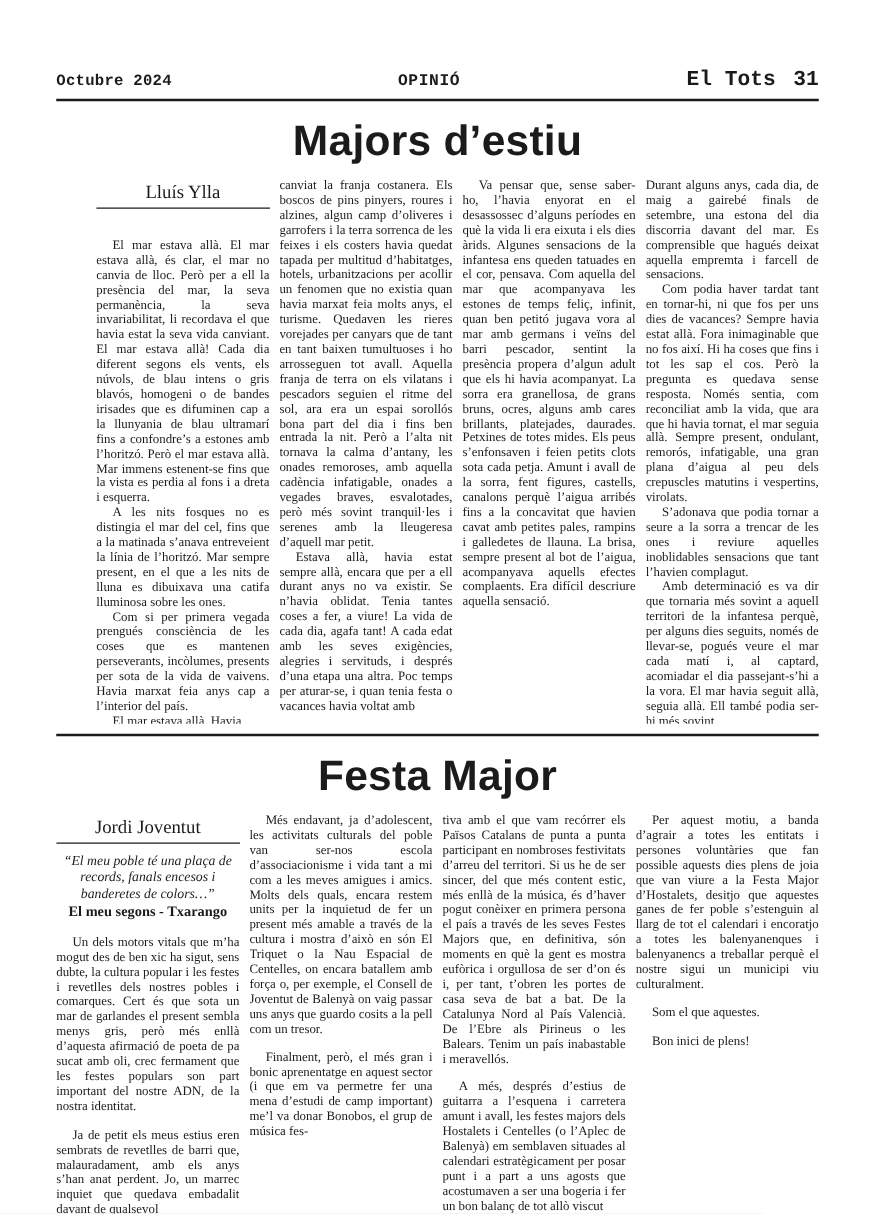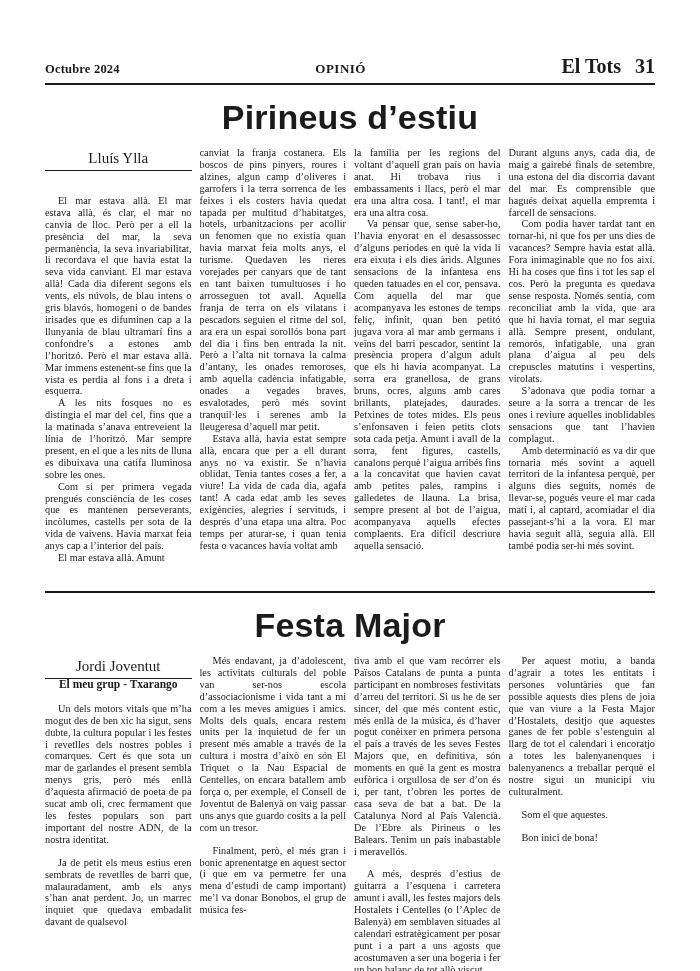--- a/index.html
+++ b/index.html
@@ -6,34 +6,34 @@
   .page{
     width:700px;height:971px;background:#ffffff;color:#1b1b1b;
     position:relative;margin:0 auto;overflow:hidden;
     font-family:"Liberation Serif", serif;
   }
   .inner{margin:0 45px;}
   
   .masthead-row{
     display:flex;justify-content:space-between;align-items:baseline;
     padding-top:55px;
-    font-family:Liberation Serif, serif;font-weight:bold;
+    font-family:Liberation Mono, monospace;font-weight:bold;
   }
   .hdr-date{font-size:12.5px;letter-spacing:.2px;}
   .hdr-section{font-size:13px;letter-spacing:.5px;}
-  .hdr-right{display:flex;gap:14px;font-size:20px;}
+  .hdr-right{display:flex;gap:14px;font-size:17px;}
   .header-rule{border:0;border-top:2.5px solid #1b1b1b;margin:5px 0 0 0;}
   
   .headline{
     font-family:"Liberation Sans", sans-serif;font-weight:bold;
     font-size:34px;text-align:center;margin:13px 0 10px 0;letter-spacing:.2px;
   }
   
   .cols{display:flex;gap:8px;overflow:hidden;}
-  .cols-a1{height:436px;}
+  .cols-a1{height:436px;margin-left:32px;}
   .cols-a2{height:345px;}
   .col{
     flex:1 1 0;overflow:hidden;text-align:justify;
     font-size:10.3px;line-height:11.9px;
   }
   .para{margin:0;text-indent:13px;}
   .para.cont{text-indent:0;}
   .cols-a2 .para{margin-bottom:11px;}
   
   .byline-block{margin-bottom:24px;}
@@ -63,43 +63,42 @@
       <span class="hdr-date">Octubre 2024</span>
       <span class="hdr-section">OPINIÓ</span>
       <span class="hdr-right">
         <span>El Tots</span>
         <span>31</span>
       </span>
     </header>
     <hr class="header-rule">
 
     <article>
-      <h1 class="headline">Pirineus d’estiu</h1>
+      <h1 class="headline">Majors d’estiu</h1>
       <div class="cols cols-a1">
         <div class="col">
           <div class="byline-block">
             <div class="byline">Lluís Ylla</div>
             <hr class="byline-rule">
           </div>
           <div>
               <p class="para">El mar estava allà. El mar estava allà, és clar, el mar no canvia de lloc. Però per a ell la presència del mar, la seva permanència, la seva invariabilitat, li recordava el que havia estat la seva vida canviant. El mar estava allà! Cada dia diferent segons els vents, els núvols, de blau intens o gris blavós, homogeni o de bandes irisades que es difuminen cap a la llunyania de blau ultramarí fins a confondre’s a estones amb l’horitzó. Però el mar estava allà. Mar immens estenent-se fins que la vista es perdia al fons i a dreta i esquerra.</p>
               <p class="para">A les nits fosques no es distingia el mar del cel, fins que a la matinada s’anava entreveient la línia de l’horitzó. Mar sempre present, en el que a les nits de lluna es dibuixava una catifa lluminosa sobre les ones.</p>
-              <p class="para">Com si per primera vegada prengués consciència de les coses que es mantenen perseverants, incòlumes, castells per sota de la vida de vaivens. Havia marxat feia anys cap a l’interior del país.</p>
-              <p class="para">El mar estava allà. Amunt</p>
+              <p class="para">Com si per primera vegada prengués consciència de les coses que es mantenen perseverants, incòlumes, presents per sota de la vida de vaivens. Havia marxat feia anys cap a l’interior del país.</p>
+              <p class="para">El mar estava allà. Havia</p>
             </div>
         </div>
         <div class="col">
           <div>
               <p class="para cont">canviat la franja costanera. Els boscos de pins pinyers, roures i alzines, algun camp d’oliveres i garrofers i la terra sorrenca de les feixes i els costers havia quedat tapada per multitud d’habitatges, hotels, urbanitzacions per acollir un fenomen que no existia quan havia marxat feia molts anys, el turisme. Quedaven les rieres vorejades per canyars que de tant en tant baixen tumultuoses i ho arrosseguen tot avall. Aquella franja de terra on els vilatans i pescadors seguien el ritme del sol, ara era un espai sorollós bona part del dia i fins ben entrada la nit. Però a l’alta nit tornava la calma d’antany, les onades remoroses, amb aquella cadència infatigable, onades a vegades braves, esvalotades, però més sovint tranquil·les i serenes amb la lleugeresa d’aquell mar petit.</p>
               <p class="para">Estava allà, havia estat sempre allà, encara que per a ell durant anys no va existir. Se n’havia oblidat. Tenia tantes coses a fer, a viure! La vida de cada dia, agafa tant! A cada edat amb les seves exigències, alegries i servituds, i després d’una etapa una altra. Poc temps per aturar-se, i quan tenia festa o vacances havia voltat amb</p>
             </div>
         </div>
         <div class="col">
           <div>
-              <p class="para cont">la família per les regions del voltant d’aquell gran país on havia anat. Hi trobava rius i embassaments i llacs, però el mar era una altra cosa. I tant!, el mar era una altra cosa.</p>
               <p class="para">Va pensar que, sense saber-ho, l’havia enyorat en el desassossec d’alguns períodes en què la vida li era eixuta i els dies àrids. Algunes sensacions de la infantesa ens queden tatuades en el cor, pensava. Com aquella del mar que acompanyava les estones de temps feliç, infinit, quan ben petitó jugava vora al mar amb germans i veïns del barri pescador, sentint la presència propera d’algun adult que els hi havia acompanyat. La sorra era granellosa, de grans bruns, ocres, alguns amb cares brillants, platejades, daurades. Petxines de totes mides. Els peus s’enfonsaven i feien petits clots sota cada petja. Amunt i avall de la sorra, fent figures, castells, canalons perquè l’aigua arribés fins a la concavitat que havien cavat amb petites pales, rampins i galledetes de llauna. La brisa, sempre present al bot de l’aigua, acompanyava aquells efectes complaents. Era difícil descriure aquella sensació.</p>
             </div>
         </div>
         <div class="col">
           <div>
               <p class="para cont">Durant alguns anys, cada dia, de maig a gairebé finals de setembre, una estona del dia discorria davant del mar. Es comprensible que hagués deixat aquella empremta i farcell de sensacions.</p>
               <p class="para">Com podia haver tardat tant en tornar-hi, ni que fos per uns dies de vacances? Sempre havia estat allà. Fora inimaginable que no fos així. Hi ha coses que fins i tot les sap el cos. Però la pregunta es quedava sense resposta. Només sentia, com reconciliat amb la vida, que ara que hi havia tornat, el mar seguia allà. Sempre present, ondulant, remorós, infatigable, una gran plana d’aigua al peu dels crepuscles matutins i vespertins, virolats.</p>
               <p class="para">S’adonava que podia tornar a seure a la sorra a trencar de les ones i reviure aquelles inoblidables sensacions que tant l’havien complagut.</p>
               <p class="para">Amb determinació es va dir que tornaria més sovint a aquell territori de la infantesa perquè, per alguns dies seguits, només de llevar-se, pogués veure el mar cada matí i, al captard, acomiadar el dia passejant-s’hi a la vora. El mar havia seguit allà, seguia allà. Ell també podia ser-hi més sovint.</p>
             </div>
@@ -109,21 +108,22 @@
 
     <hr class="article-divider">
 
     <article>
       <h1 class="headline">Festa Major</h1>
       <div class="cols cols-a2">
         <div class="col">
           <div class="byline-block byline-block-a2">
             <div class="byline">Jordi Joventut</div>
             <hr class="byline-rule">
-            <div class="quote-attr">El meu grup - Txarango</div>
+            <div class="quote">“El meu poble té una plaça de records, fanals encesos i banderetes de colors…”</div>
+            <div class="quote-attr">El meu segons - Txarango</div>
           </div>
           <div>
               <p class="para">Un dels motors vitals que m’ha mogut des de ben xic ha sigut, sens dubte, la cultura popular i les festes i revetlles dels nostres pobles i comarques. Cert és que sota un mar de garlandes el present sembla menys gris, però més enllà d’aquesta afirmació de poeta de pa sucat amb oli, crec fermament que les festes populars son part important del nostre ADN, de la nostra identitat.</p>
               <p class="para">Ja de petit els meus estius eren sembrats de revetlles de barri que, malauradament, amb els anys s’han anat perdent. Jo, un marrec inquiet que quedava embadalit davant de qualsevol</p>
             </div>
         </div>
         <div class="col">
           <div>
               <p class="para">Més endavant, ja d’adolescent, les activitats culturals del poble van ser-nos escola d’associacionisme i vida tant a mi com a les meves amigues i amics. Molts dels quals, encara restem units per la inquietud de fer un present més amable a través de la cultura i mostra d’això en són El Triquet o la Nau Espacial de Centelles, on encara batallem amb força o, per exemple, el Consell de Joventut de Balenyà on vaig passar uns anys que guardo cosits a la pell com un tresor.</p>
               <p class="para">Finalment, però, el més gran i bonic aprenentatge en aquest sector (i que em va permetre fer una mena d’estudi de camp important) me’l va donar Bonobos, el grup de música fes-</p>
@@ -132,20 +132,20 @@
         <div class="col">
           <div>
               <p class="para cont">tiva amb el que vam recórrer els Països Catalans de punta a punta participant en nombroses festivitats d’arreu del territori. Si us he de ser sincer, del que més content estic, més enllà de la música, és d’haver pogut conèixer en primera persona el país a través de les seves Festes Majors que, en definitiva, són moments en què la gent es mostra eufòrica i orgullosa de ser d’on és i, per tant, t’obren les portes de casa seva de bat a bat. De la Catalunya Nord al País Valencià. De l’Ebre als Pirineus o les Balears. Tenim un país inabastable i meravellós.</p>
               <p class="para">A més, després d’estius de guitarra a l’esquena i carretera amunt i avall, les festes majors dels Hostalets i Centelles (o l’Aplec de Balenyà) em semblaven situades al calendari estratègicament per posar punt i a part a uns agosts que acostumaven a ser una bogeria i fer un bon balanç de tot allò viscut</p>
             </div>
         </div>
         <div class="col">
           <div>
               <p class="para">Per aquest motiu, a banda d’agrair a totes les entitats i persones voluntàries que fan possible aquests dies plens de joia que van viure a la Festa Major d’Hostalets, desitjo que aquestes ganes de fer poble s’estenguin al llarg de tot el calendari i encoratjo a totes les balenyanenques i balenyanencs a treballar perquè el nostre sigui un municipi viu culturalment.</p>
               <p class="para">Som el que aquestes.</p>
-              <p class="para">Bon inici de bona!</p>
+              <p class="para">Bon inici de plens!</p>
             </div>
         </div>
       </div>
     </article>
 
   </div>
 </div>
 
 </body></html>

